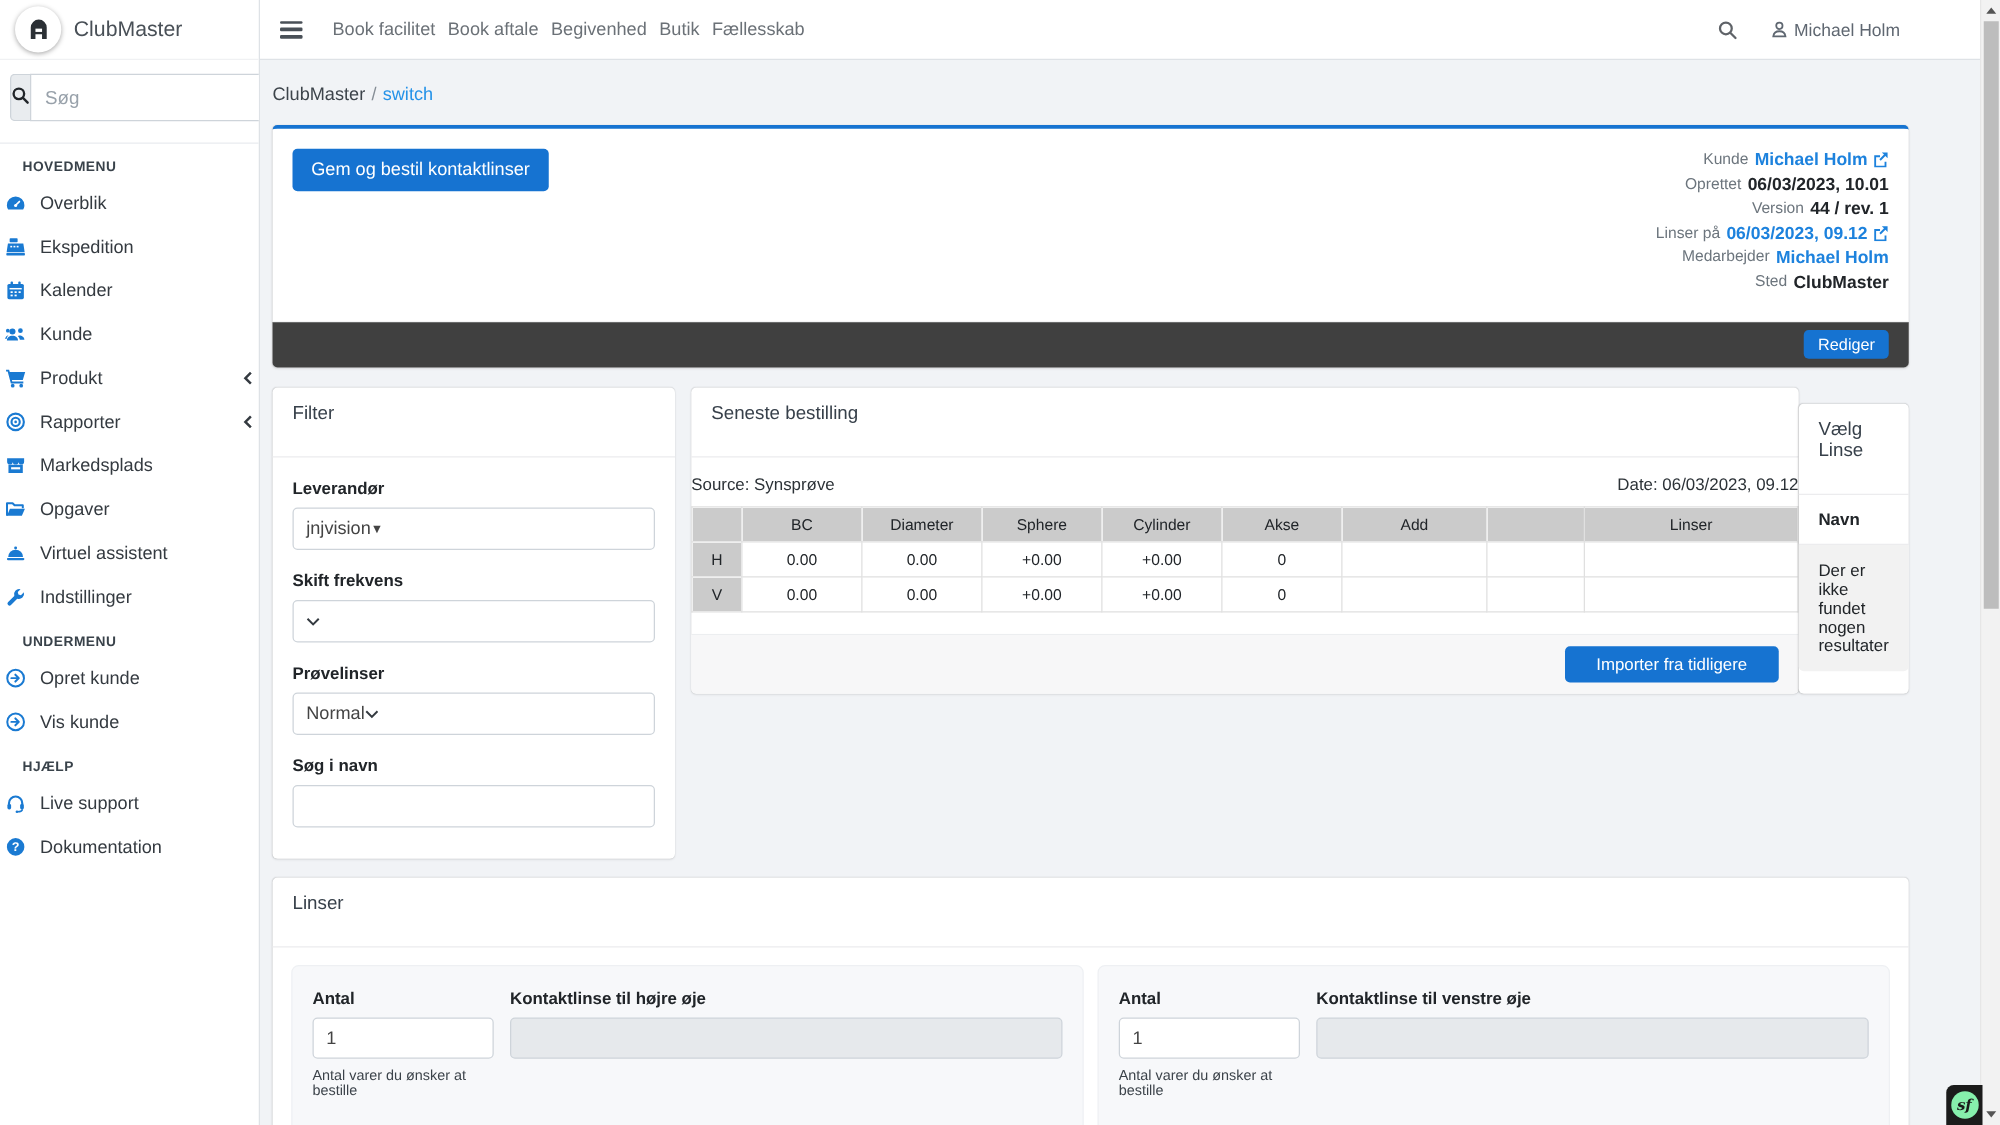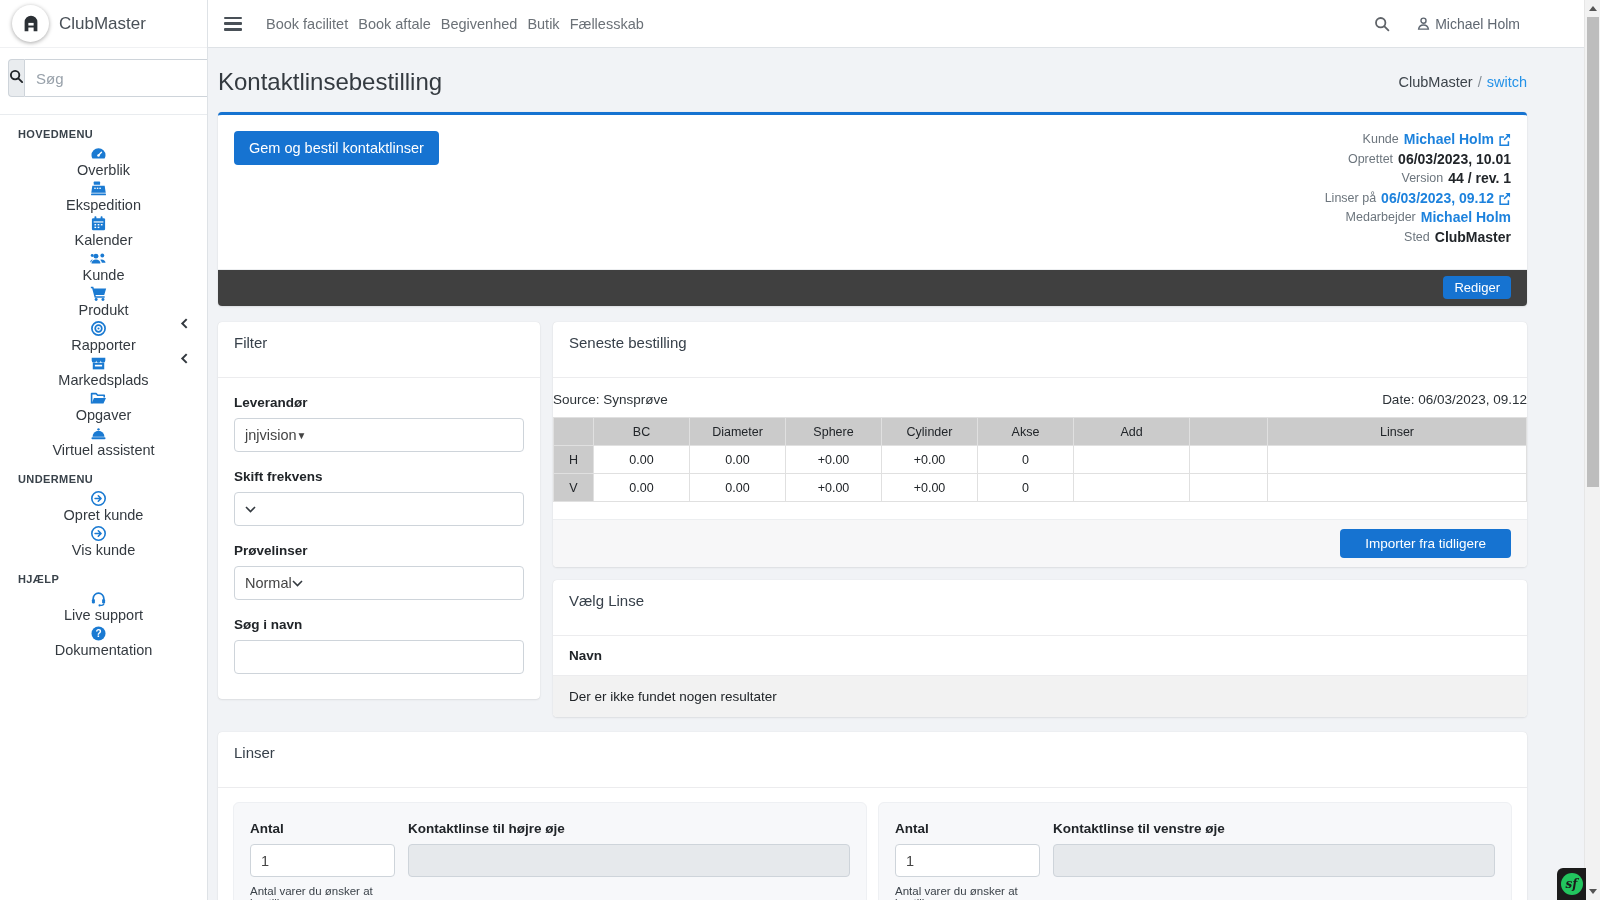--- a/index.html
+++ b/index.html
@@ -12,21 +12,21 @@
   .sidebar { width:208px; min-width:208px; background:#fff; border-right:1px solid #dee2e6; display:flex; flex-direction:column; overflow:hidden; }
   .brand { height:48px; display:flex; align-items:center; padding:0 12px; border-bottom:1px solid #f0f1f3; }
   .brand-logo { width:37px; height:37px; border-radius:50%; background:#fff; box-shadow:0 1px 4px rgba(0,0,0,.35); display:flex; align-items:center; justify-content:center; }
   .brand-name { margin-left:10px; font-size:17px; color:#495057; }
   .side-search { display:flex; padding:11px 8px 0 8px; }
   .search-btn { width:38px; height:38px; background:#e9ecef; border:1px solid #ced4da; border-right:none; border-radius:4px 0 0 4px; display:flex; align-items:center; justify-content:center; cursor:pointer; }
   .search-input { flex:1; height:38px; border:1px solid #ced4da; border-radius:0 4px 4px 0; padding:0 11px; font-size:15px; color:#495057; font-family:inherit; outline:none; }
   .search-input::placeholder { color:#98a1aa; }
   .side-divider { border-top:1px solid #e9ecef; margin-top:17px; }
   .section-label { font-size:11px; font-weight:700; letter-spacing:.4px; color:#39424a; padding:13px 18px 5px 18px; }
-  .menu-item { display:flex; align-items:center; height:35px; padding:0 18px; font-size:14.5px; color:#343a40; cursor:pointer;flex-direction:column; }
+  .menu-item { display:flex; align-items:center; height:35px; padding:0 4px; font-size:14.5px; color:#343a40; cursor:pointer; }
   .mi-icon { width:17px; height:17px; margin-right:11px; display:flex; align-items:center; justify-content:center; flex:none; }
   .mi-chev { margin-left:auto; display:flex; }
 
   
   .main { flex:1; display:flex; flex-direction:column; min-width:0; }
   .navbar { height:48px; background:#fff; border-bottom:1px solid #dee2e6; display:flex; align-items:center; padding:0 16px; flex:none; }
   .hamburger { width:18px; height:14px; display:flex; flex-direction:column; justify-content:space-between; cursor:pointer; }
   .hamburger span { display:block; height:2.5px; background:#495057; border-radius:1px; }
   .nav-links { display:flex; gap:10px; margin-left:24px; }
   .nav-link { font-size:14.5px; color:#6b7177; cursor:pointer; }
@@ -63,21 +63,21 @@
 
   .filter-card { width:322px; min-width:322px; }
   .filter-body { padding:17px 16px 8px; }
   .field { margin-bottom:17px; }
   .field-label { display:block; font-size:13.5px; font-weight:700; color:#212529; margin-bottom:8px; }
   .sel-box, .text-input { width:100%; height:34px; border:1px solid #ced4da; border-radius:4px; background:#fff; font-size:14.5px; color:#444; }
   .sel-box { display:flex; align-items:center; justify-content:flex-start; padding:0 10px; cursor:pointer; }
   .text-input { padding:0 10px; font-family:inherit; outline:none; }
   .caret-solid { font-size:10px; color:#444; }
 
-  .right-col { flex:1; margin-left:13px; display:flex; flex-direction:column; min-width:0;justify-content:space-between; }
+  .right-col { flex:1; margin-left:13px; display:flex; min-width:0;justify-content:space-between; }
   .latest-body { padding:14px 0 17px; }
   .src-row { display:flex; justify-content:space-between; font-size:13.5px; color:#2c3237; margin-bottom:10px; }
   table.rx { width:100%; border-collapse:collapse; font-size:12.5px; color:#212529; table-layout:fixed; }
   table.rx th, table.rx td { border:1px solid #e0e0e0; height:28px; text-align:center; font-weight:400; padding:0 4px; overflow:hidden; white-space:nowrap; }
   table.rx th { background:#cbcbcb; }
   td.row-label { background:#cbcbcb; }
   .col-lbl { width:40px; } .col-n { width:96px; } .col-add { width:116px; } .col-sp { width:78px; }
   .latest-footer { background:#f7f7f8; border-top:1px solid #eceef0; padding:9px 16px; display:flex; justify-content:flex-end; border-radius:0 0 4px 4px; }
   .import-btn { padding:7px 25px; font-size:13.5px; }
 
@@ -99,21 +99,21 @@
   
   .scrollbar { position:absolute; top:0; right:0; width:16px; height:900px; background:#f2f2f2; border-left:1px solid #e6e6e6; z-index:40; }
   .sb-arrow { position:absolute; left:0; width:15px; height:15px; display:flex; align-items:center; justify-content:center; cursor:pointer; }
   .sb-arrow.up { top:1px; } .sb-arrow.down { bottom:1px; }
   .tri-up { width:0; height:0; border-left:4px solid transparent; border-right:4px solid transparent; border-bottom:5px solid #555; }
   .tri-down { width:0; height:0; border-left:4px solid transparent; border-right:4px solid transparent; border-top:5px solid #555; }
   .sb-thumb { position:absolute; top:17px; left:1.5px; width:12px; height:470px; background:#bdbdbd; cursor:pointer; }
 
   
   .sf-badge { position:absolute; right:14px; bottom:0; width:29px; height:32px; background:#1b1b1b; border-radius:6px 0 0 0; display:flex; align-items:center; justify-content:center; z-index:50; cursor:pointer; }
-  .sf-circle { width:22px; height:22px; border-radius:50%; background:#22c55e; color:#1b1b1b; display:flex; align-items:center; justify-content:center; font-family:"DejaVu Serif", serif; font-style:italic; font-weight:700; font-size:12px; }
+  .sf-circle { width:22px; height:22px; border-radius:50%; background:#86efac; color:#1b1b1b; display:flex; align-items:center; justify-content:center; font-family:"DejaVu Serif", serif; font-style:italic; font-weight:700; font-size:12px; }
 </style>
 </head>
 <body>
 
 <div class="app">
 
   <aside class="sidebar">
     <div class="brand">
       <span class="brand-logo">
         <svg width="22" height="22" viewBox="0 0 20 20">
@@ -241,20 +241,28 @@
     </div>
     <div class="menu-item">
       <span class="mi-icon">
           <svg width="17" height="17" viewBox="0 0 16 16" fill="#1a7ad2">
             <path d="M2.4 11a5.6 5.6 0 0 1 11.2 0z"></path>
             <circle cx="8" cy="4.1" r="1.1"></circle>
             <rect x="1.4" y="11.6" width="13.2" height="1.7" rx=".8"></rect>
           </svg>
         </span>
       <span class="mi-label">Virtuel assistent</span>
+    </div>
+    <div class="menu-item">
+      <span class="mi-icon">
+          <svg width="17" height="17" viewBox="0 0 16 16" fill="#1a7ad2">
+            <path d="M14.2 4.6a3.9 3.9 0 0 1-5 4.8l-4.7 4.8a1.6 1.6 0 0 1-2.3-2.2l4.8-4.7a3.9 3.9 0 0 1 4.7-5.1L9.6 4.3l.5 1.9 1.9.5z"></path>
+          </svg>
+        </span>
+      <span class="mi-label">Indstillinger</span>
     </div>
 
     <div class="section-label">UNDERMENU</div>
     <div class="menu-item">
       <span class="mi-icon">
           <svg width="17" height="17" viewBox="0 0 16 16">
             <circle cx="8" cy="8" r="6.3" fill="none" stroke="#1a7ad2" stroke-width="1.5"></circle>
             <path d="M4.8 8h5.4M7.8 5.4L10.4 8l-2.6 2.6" fill="none" stroke="#1a7ad2" stroke-width="1.5" stroke-linecap="round" stroke-linejoin="round"></path>
           </svg>
         </span>
@@ -324,21 +332,20 @@
               </svg>
           </span>
           <span>Michael Holm</span>
         </span>
       </div>
     </header>
 
     <div class="content">
 
       <div class="page-head">
-        <h1 class="page-title">Kontaktlinsebestilling</h1>
         <div class="breadcrumb">
           <span>ClubMaster</span><span class="sep">/</span><a>switch</a>
         </div>
       </div>
 
       <div class="card order-card">
         <div class="order-body">
           <div>
             <button class="btn save-btn">Gem og bestil kontaktlinser</button>
           </div>

